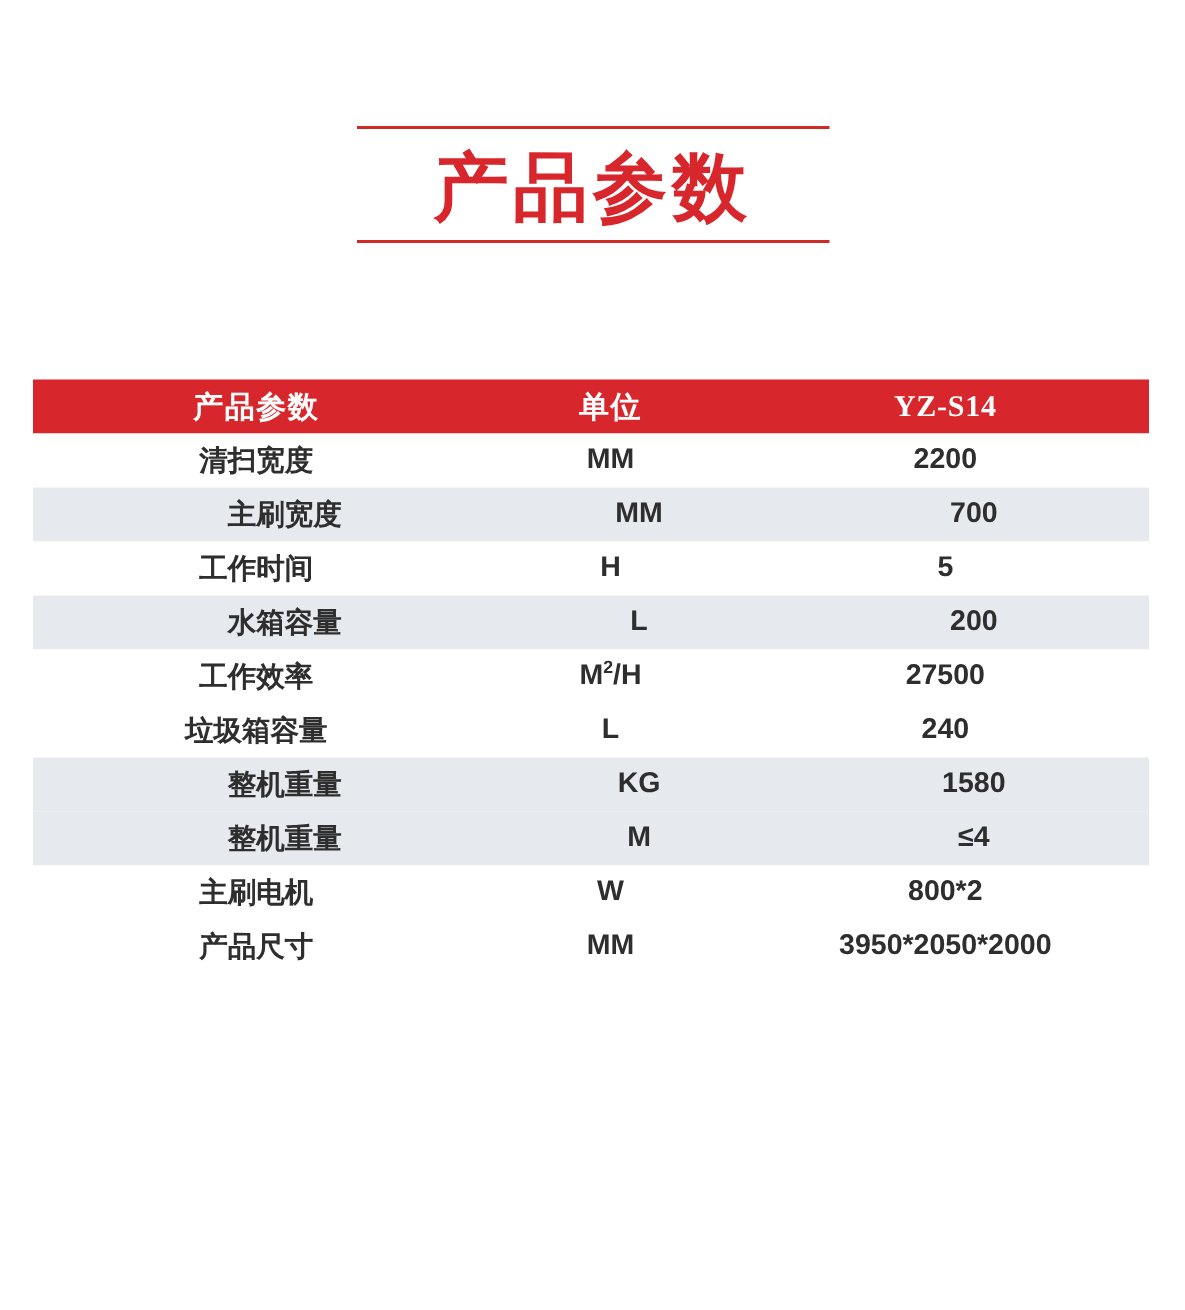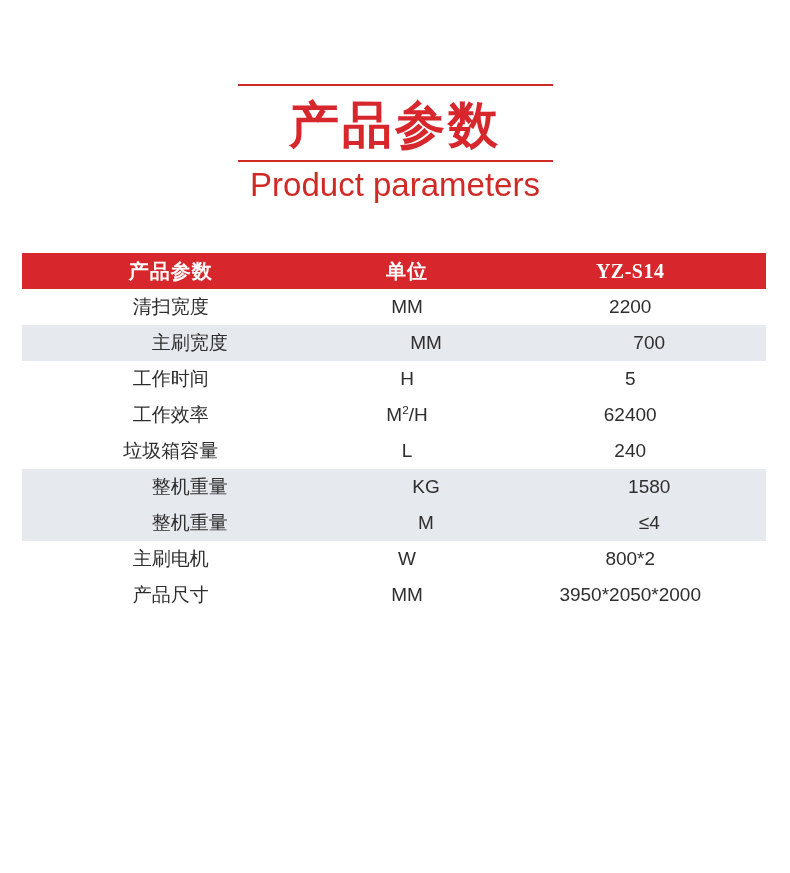--- a/index.html
+++ b/index.html
@@ -89,21 +89,21 @@
   }
 
   table.spec tbody td {
     height: 36px;
     font-size: 19px;
     color: #2e2e2e;
     text-align: center;
     vertical-align: middle;
     padding: 0;
     font-family: "DejaVu Sans", "Liberation Sans", sans-serif;
-    font-weight: normal;
+    font-weight: bold;
   }
   table.spec tbody td.unit,
   table.spec tbody td.value {
     font-family: "Liberation Sans", sans-serif;
   }
   table.spec tbody tr.odd  td { background: #ffffff; }
   table.spec tbody tr.even td { background: #e6e9ee; padding-left: 38px; }
 
   sup.sup2 {
     font-size: 0.62em;
@@ -113,21 +113,20 @@
 </style>
 </head>
 <body>
 
 <div class="page">
 
   <div class="title-block">
     <div class="rule rule-top"></div>
     <div class="title-cn">产品参数</div>
     <div class="rule rule-bottom"></div>
-    <div class="title-en">Product parameters</div>
   </div>
 
   <div class="table-wrap">
     <table class="spec">
       <colgroup>
         <col class="c-name">
         <col class="c-unit">
         <col class="c-val">
       </colgroup>
       <thead>
@@ -146,24 +145,29 @@
           <tr class="even">
             <td class="name">主刷宽度</td>
             <td class="unit">MM</td>
             <td class="value">700</td>
           </tr>
           <tr class="odd">
             <td class="name">工作时间</td>
             <td class="unit">H</td>
             <td class="value">5</td>
           </tr>
+          <tr class="even">
+            <td class="name">水箱容量</td>
+            <td class="unit">L</td>
+            <td class="value">200</td>
+          </tr>
           <tr class="odd">
             <td class="name">工作效率</td>
             <td class="unit"><span>M</span><sup class="sup2">2</sup><span>/H</span></td>
-            <td class="value">62400</td>
+            <td class="value">27500</td>
           </tr>
           <tr class="odd">
             <td class="name">垃圾箱容量</td>
             <td class="unit">L</td>
             <td class="value">240</td>
           </tr>
           <tr class="even">
             <td class="name">整机重量</td>
             <td class="unit">KG</td>
             <td class="value">1580</td>

